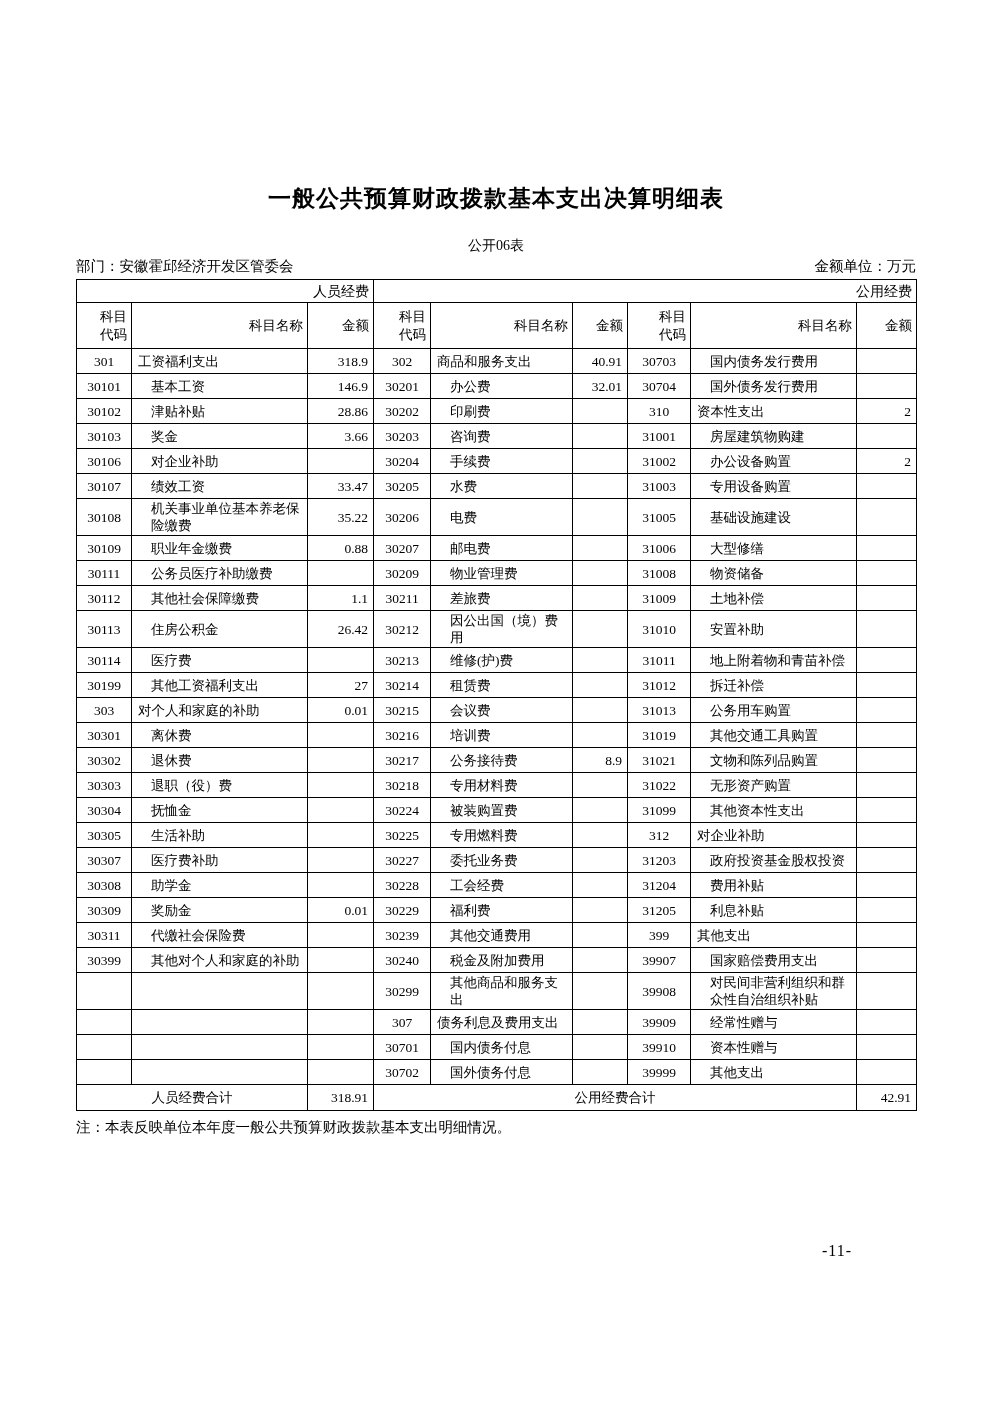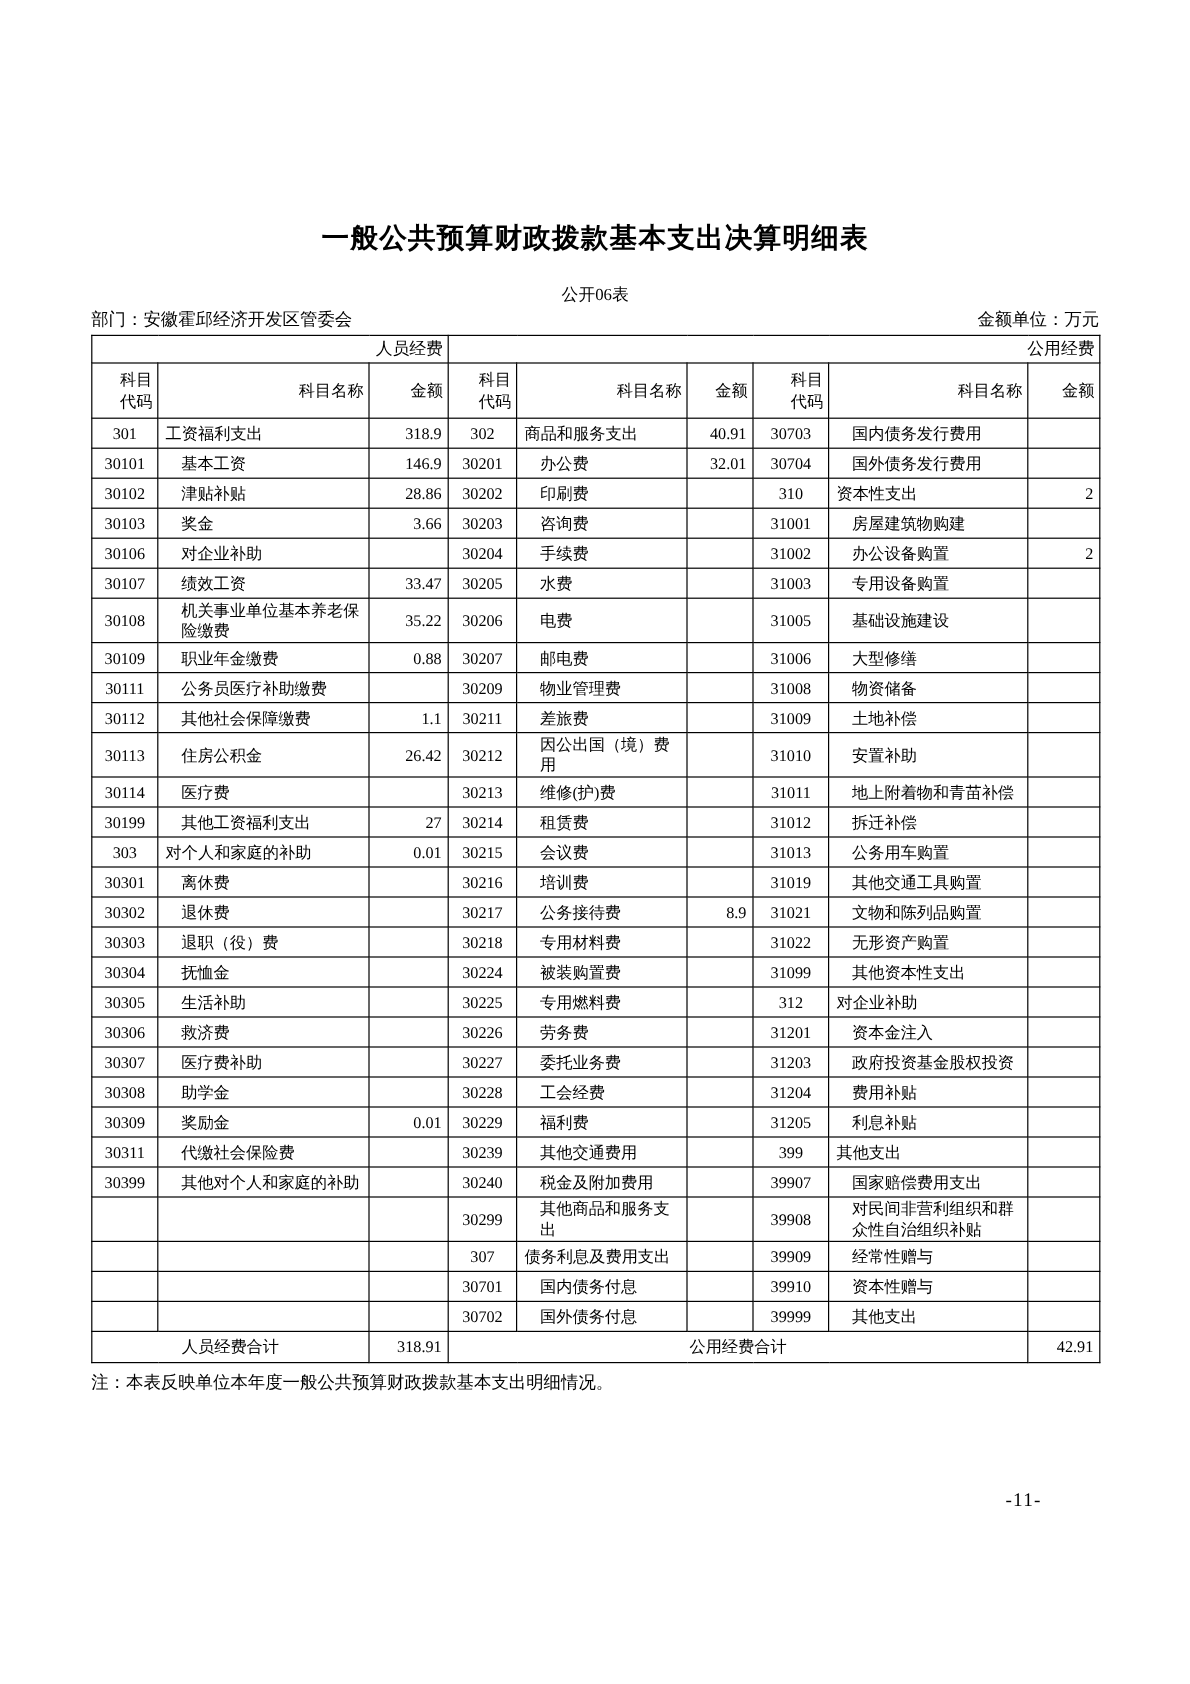--- a/index.html
+++ b/index.html
@@ -27,21 +27,21 @@
   thead tr.cols th { height: 46px; }
   .code-hdr { display: inline-block; width: 2.2em; line-height: 1.3; }
   td.code { text-align: center; }
   td.name { text-align: left; padding-left: 6px; }
   td.name.indent { padding-left: 19px; }
   td.amount { text-align: right; padding-right: 5px; }
   tbody td { height: 25px; }
   tfoot td { height: 26px; }
   tfoot td.total-label { text-align: center; }
   .note { font-size: 14.5px; margin-top: 7px; }
-  .page-num { position: absolute; top: 1242px; right: 124px; font-size: 16px; letter-spacing: 1px; }
+  .page-num { position: absolute; top: 1242px; right: 140px; font-size: 16px; letter-spacing: 1px; }
 </style>
 </head>
 <body>
 
 <div class="page">
   <div class="content">
 
     <h1 class="title">一般公共预算财政拨款基本支出决算明细表</h1>
 
     <div class="table-code">公开06表</div>
@@ -284,31 +284,20 @@
             <td class="name indent">生活补助</td>
             <td class="amount"></td>
             <td class="code">30225</td>
             <td class="name indent">专用燃料费</td>
             <td class="amount"></td>
             <td class="code">312</td>
             <td class="name">对企业补助</td>
             <td class="amount"></td>
           </tr>
           <tr>
-            <td class="code">30306</td>
-            <td class="name indent">救济费</td>
-            <td class="amount"></td>
-            <td class="code">30226</td>
-            <td class="name indent">劳务费</td>
-            <td class="amount"></td>
-            <td class="code">31201</td>
-            <td class="name indent">资本金注入</td>
-            <td class="amount"></td>
-          </tr>
-          <tr>
             <td class="code">30307</td>
             <td class="name indent">医疗费补助</td>
             <td class="amount"></td>
             <td class="code">30227</td>
             <td class="name indent">委托业务费</td>
             <td class="amount"></td>
             <td class="code">31203</td>
             <td class="name indent">政府投资基金股权投资</td>
             <td class="amount"></td>
           </tr>

